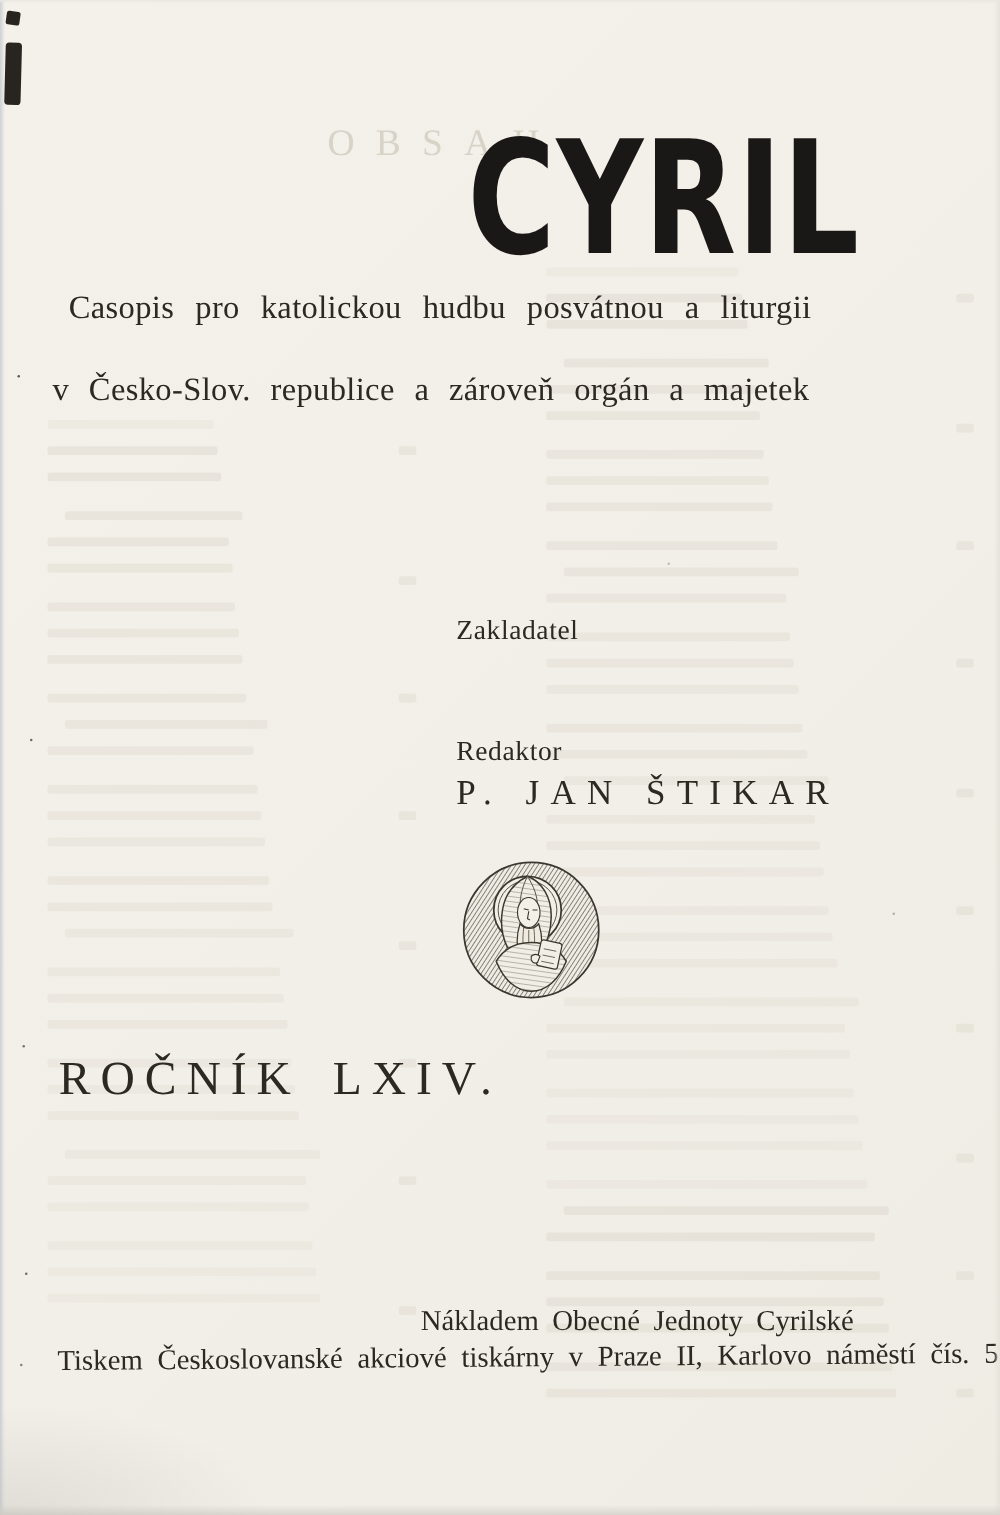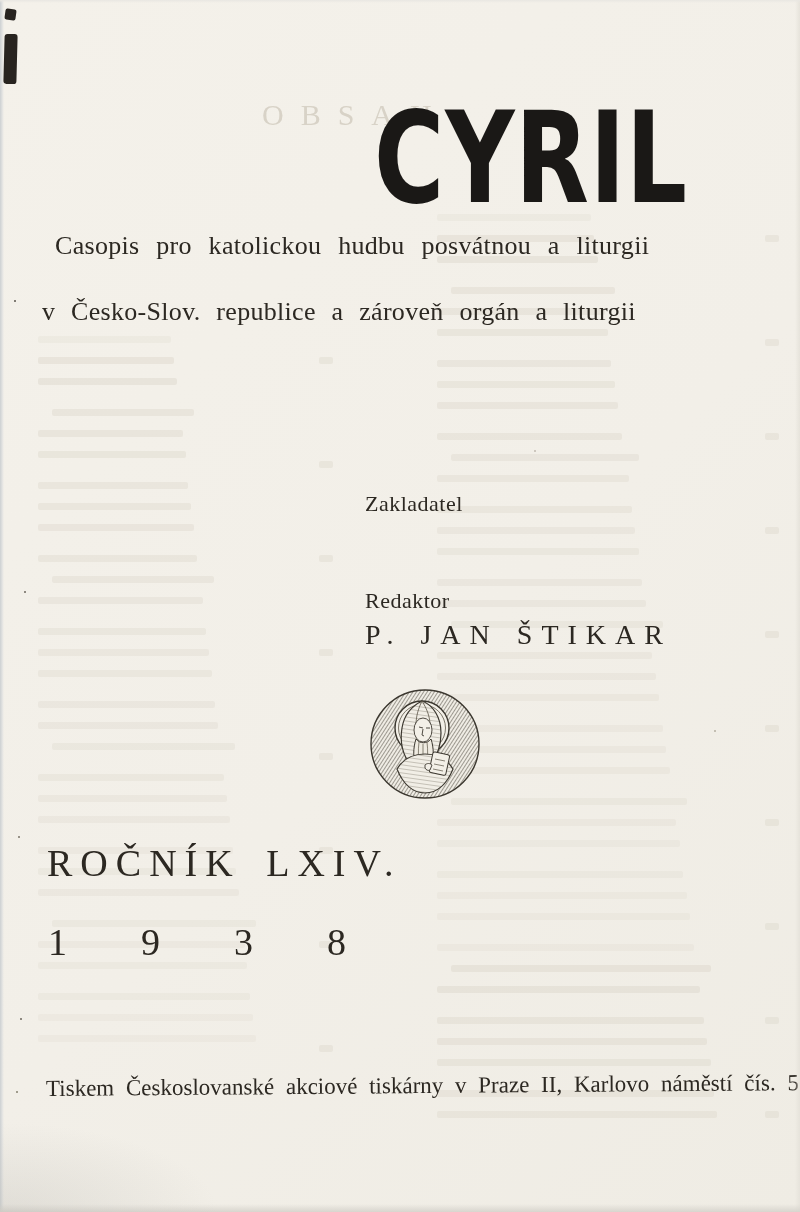--- a/index.html
+++ b/index.html
@@ -159,21 +159,21 @@
       <div class="row" style="width: 14px; position: relative; float: right; margin-top: -21px;"></div>
       <div class="row" style="width: 79%; margin-left: 0px; margin-bottom: 14px; opacity: 0.61;"></div>
       <div class="row" style="width: 80%; margin-left: 0px; margin-bottom: 24px; opacity: 0.6;"></div>
       <div class="row" style="width: 81%; margin-left: 0px; margin-bottom: 14px; opacity: 0.59;"></div>
       <div class="row" style="width: 82%; margin-left: 0px; margin-bottom: 14px; opacity: 0.58;"></div>
       <div class="row" style="width: 14px; position: relative; float: right; margin-top: -21px;"></div>
     </div>
 
   <div class="abs title">CYRIL</div>
   <div class="abs sub1">Casopis pro katolickou hudbu posvátnou a liturgii</div>
-  <div class="abs sub2">v Česko-Slov. republice a zároveň orgán a liturgii</div>
+  <div class="abs sub2">v Česko-Slov. republice a zároveň orgán a majetek</div>
 
   <div class="abs founder-label">Zakladatel</div>
   <div class="abs editor-label">Redaktor</div>
   <div class="abs editor-name">P. JAN ŠTIKAR</div>
 
   <svg class="emblem" viewBox="0 0 112 116">
     <defs>
       <pattern id="hatch" width="3" height="3" patternUnits="userSpaceOnUse" patternTransform="rotate(33)">
         <rect width="3" height="3" fill="#efece4"></rect>
         <line x1="0" y1="0" x2="0" y2="3" stroke="#4a453b" stroke-width="1"></line>
@@ -199,24 +199,22 @@
 
     <path d="M28 82 C34 72 43 67 56 67 C69 67 78 72 84 82 C78 97 68 106 56 106 C44 106 34 97 28 82 Z" fill="url(#hatchLight)" stroke="#3b372f" stroke-width="1.2"></path>
 
     <rect x="62" y="66" width="17" height="21" rx="2" transform="rotate(12 70 76)" fill="#f2efe7" stroke="#3b372f" stroke-width="1"></rect>
     <path d="M66 72 l10 2 M65 77 l10 2 M64 82 l10 2" stroke="#5a5446" stroke-width="0.7" fill="none"></path>
 
     <path d="M56 78 C58 76 61 76 63 78 L61 83 C59 84 57 83 56 81 Z" fill="#f2efe7" stroke="#3b372f" stroke-width="0.9"></path>
   </svg>
 
   <div class="abs volume">ROČNÍK LXIV.</div>
-  <div class="abs year">
-    <span>1</span><span>9</span><span>3</span><span>8</span>
-  </div>
-
+
+  <div class="abs publisher">Nákladem Obecné Jednoty Cyrilské</div>
   <div class="abs printer">Tiskem Českoslovanské akciové tiskárny v Praze II, Karlovo náměstí čís. 5</div>
 
   <div class="edge-left"></div>
   <div class="edge-right"></div>
   <div class="edge-top"></div>
   <div class="edge-bottom"></div>
   <div class="corner-shade"></div>
   <div class="mark mark-a"></div>
   <div class="mark mark-b"></div>
   <div class="speck" style="left:14px;top:300px;"></div>

